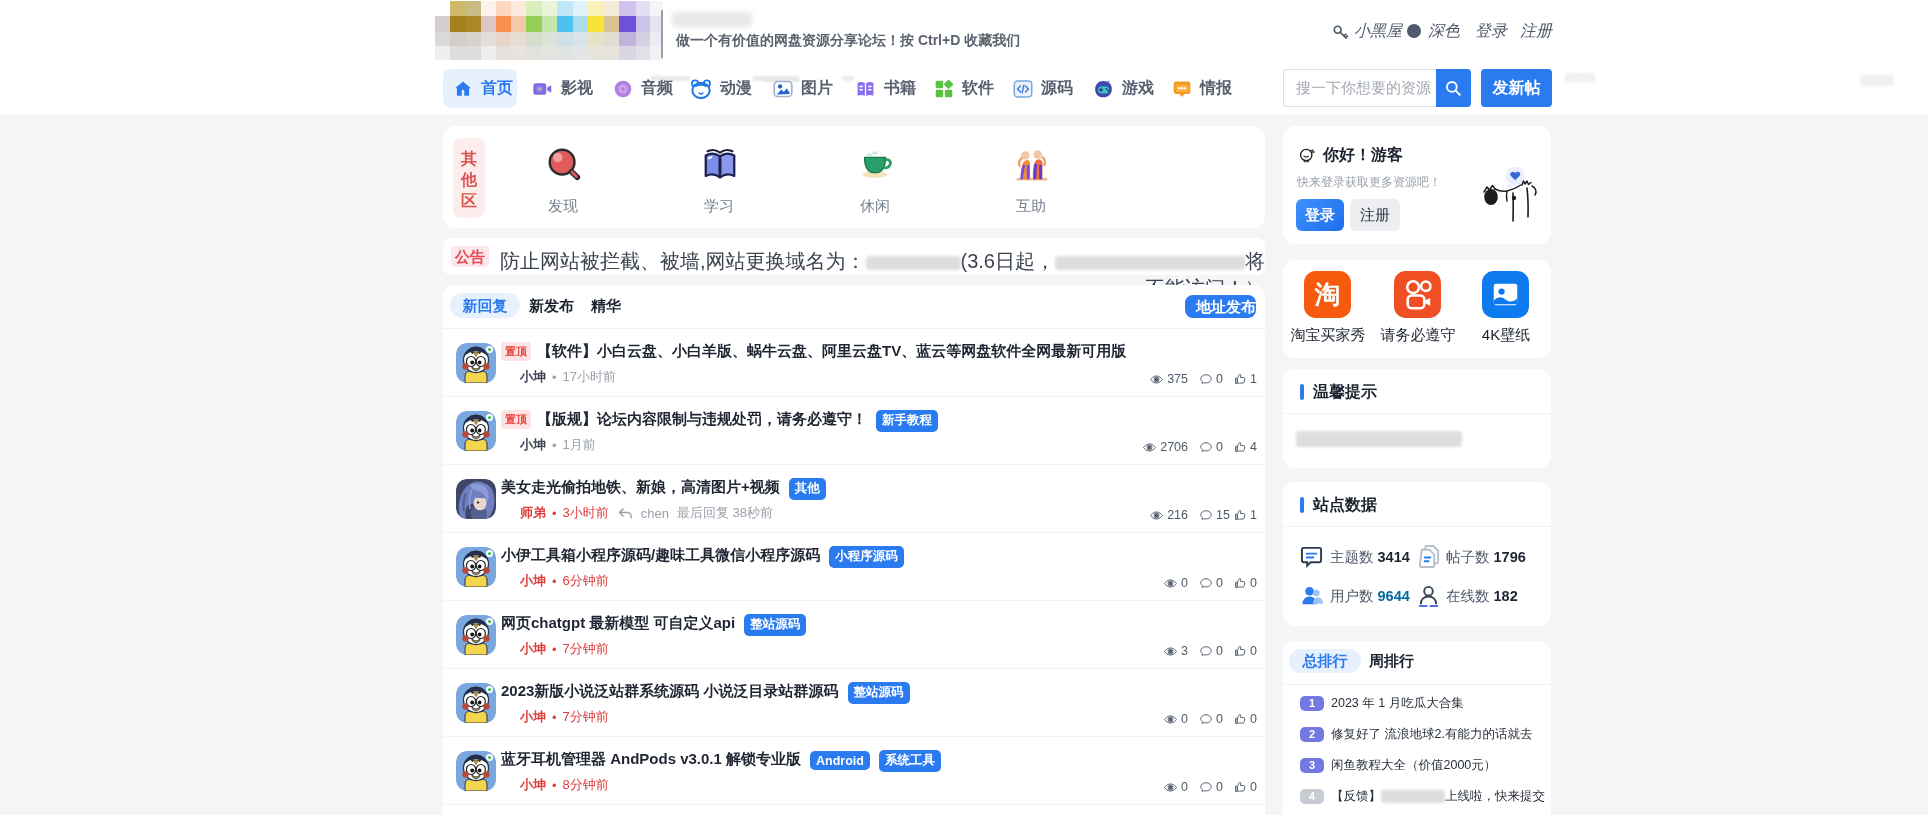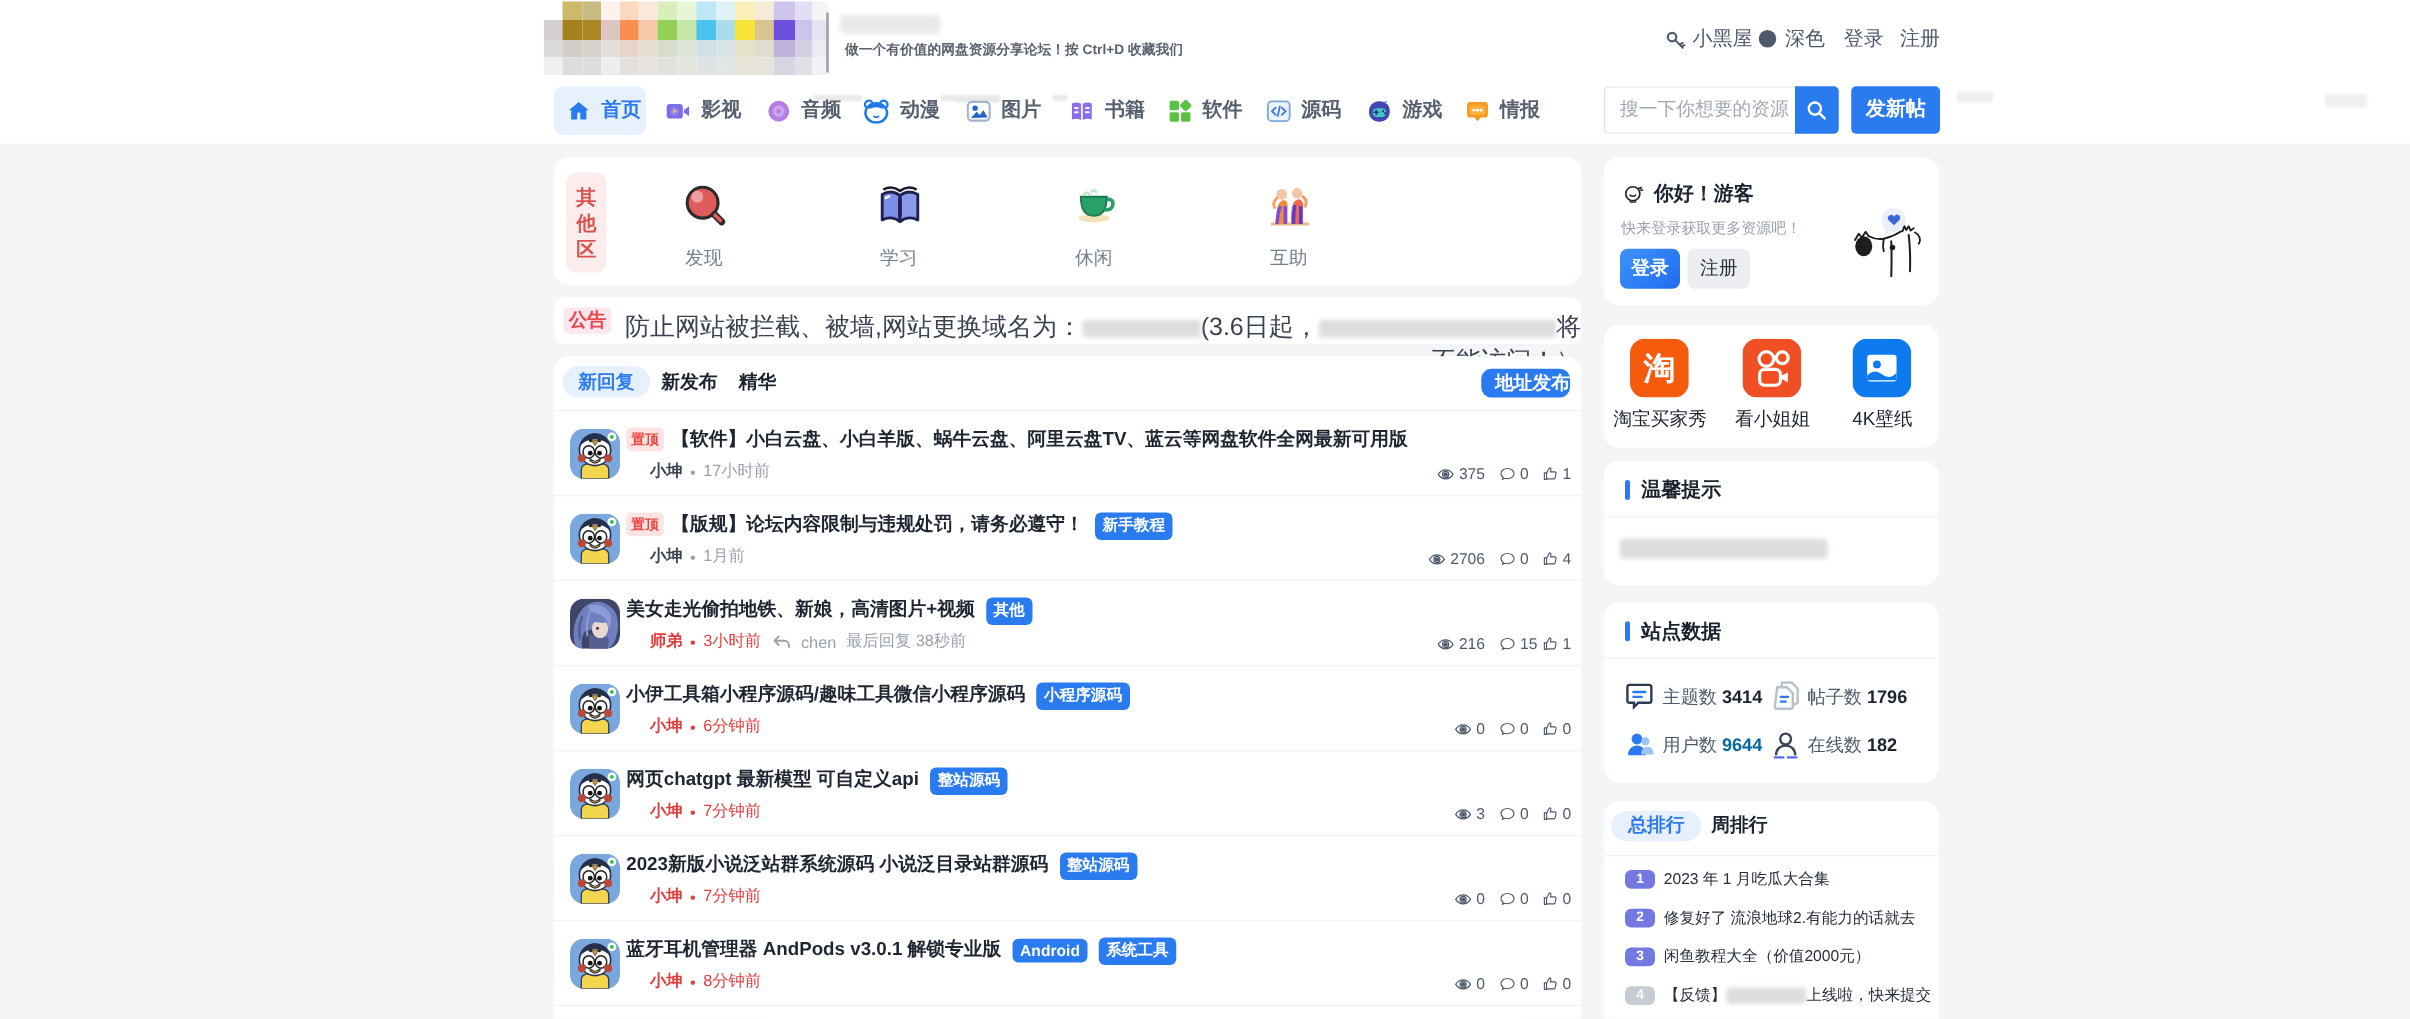--- a/index.html
+++ b/index.html
@@ -2,24 +2,24 @@
 <html lang="zh"><head>
 <meta charset="utf-8">
 <title>forum</title>
 <style>
 * { margin:0; padding:0; box-sizing:border-box; }
 html,body { width:1928px; height:815px; overflow:hidden; }
 body { font-family:"Liberation Sans", sans-serif; background:#f4f5f6; position:relative; }
 .card { position:absolute; background:#fff; border-radius:12px; }
 
 #header { position:absolute; left:0; top:0; width:1928px; height:115px; background:#fff; }
-#tagline { position:absolute; left:676px; top:32px; font-size:11px; color:#5a626e; font-weight:bold; }
+#tagline { position:absolute; left:676px; top:32px; font-size:14px; color:#5a626e; font-weight:bold; }
 #tagblur { position:absolute; left:672px; top:12px; width:80px; height:15px; background:#e9e9e9; border-radius:3px; filter:blur(2px); }
 #logosep { position:absolute; left:661px; top:10px; width:2px; height:48px; background:#9aa0a8; }
-.toplink { position:absolute; top:21px; font-size:16px; color:#4e5969; }
+.toplink { position:absolute; top:21px; font-size:16px; color:#4e5969;font-style:italic; }
 
 #nav-home { position:absolute; left:443px; top:69px; width:74px; height:39px; background:#e7f0fd; border-radius:8px; }
 .nav-item { position:absolute; top:69px; height:39px; display:flex; align-items:center; font-size:16px; color:#56606e; font-weight:bold; }
 .nav-item svg, .nav-item .nicon { margin-right:8px; }
 .streak { position:absolute; background:#e3e3e3; opacity:.75; border-radius:3px; filter:blur(1px); }
 
 #search { position:absolute; left:1283px; top:69px; width:188px; height:38px; }
 #search .inp { position:absolute; left:0; top:0; width:153px; height:38px; border:1px solid #dee0e3; border-right:none; border-radius:4px 0 0 4px; background:#fff; color:#a1a8b0; font-size:15px; line-height:36px; padding-left:12px; }
 #search .btn { position:absolute; left:153px; top:0; width:35px; height:38px; background:#2a7af0; border-radius:0 4px 4px 0; }
 #postbtn { position:absolute; left:1481px; top:69px; width:71px; height:38px; background:#2a7af0; border-radius:4px; color:#fff; font-size:16px; font-weight:bold; text-align:center; line-height:38px; }
@@ -657,21 +657,21 @@
       <text x="24" y="33" font-size="26" font-weight="bold" fill="#fff" text-anchor="middle" font-family="Liberation Sans">淘</text>
     </svg>
   <div style="position:absolute;left:0px;top:66px;width:90px;text-align:center;font-size:15px;color:#1c232e;">淘宝买家秀</div>
   <svg style="position:absolute;left:111px;top:11px;" width="47" height="47" viewBox="0 0 48 48">
       <rect width="48" height="48" rx="12" fill="#f04e23"></rect>
       <circle cx="19.5" cy="16.5" r="6" fill="none" stroke="#fff" stroke-width="2.6"></circle>
       <circle cx="32.5" cy="15.5" r="4.8" fill="none" stroke="#fff" stroke-width="2.6"></circle>
       <rect x="14" y="25" width="17" height="13" rx="4" fill="none" stroke="#fff" stroke-width="2.6"></rect>
       <path d="M31 30.5 37 27.5 v8 l-6-3z" fill="#fff"></path>
     </svg>
-  <div style="position:absolute;left:90px;top:66px;width:90px;text-align:center;font-size:15px;color:#1c232e;">看小姐姐</div>
+  <div style="position:absolute;left:90px;top:66px;width:90px;text-align:center;font-size:15px;color:#1c232e;">请务必遵守</div>
   <svg style="position:absolute;left:199px;top:11px;" width="47" height="47" viewBox="0 0 48 48">
       <rect width="48" height="48" rx="12" fill="#0d7af0"></rect>
       <rect x="12" y="13" width="24" height="22" rx="2.5" fill="#fff"></rect>
       <circle cx="20" cy="21" r="3.2" fill="#0d7af0"></circle>
       <path d="M12 30 q6-6 12-1 q6 5 12-1 v6 h-24 z" fill="#0d7af0"></path>
     </svg>
   <div style="position:absolute;left:178px;top:66px;width:90px;text-align:center;font-size:15px;color:#1c232e;">4K壁纸</div>
 </div>
 <div class="card" id="s3">
   <div class="shead">

